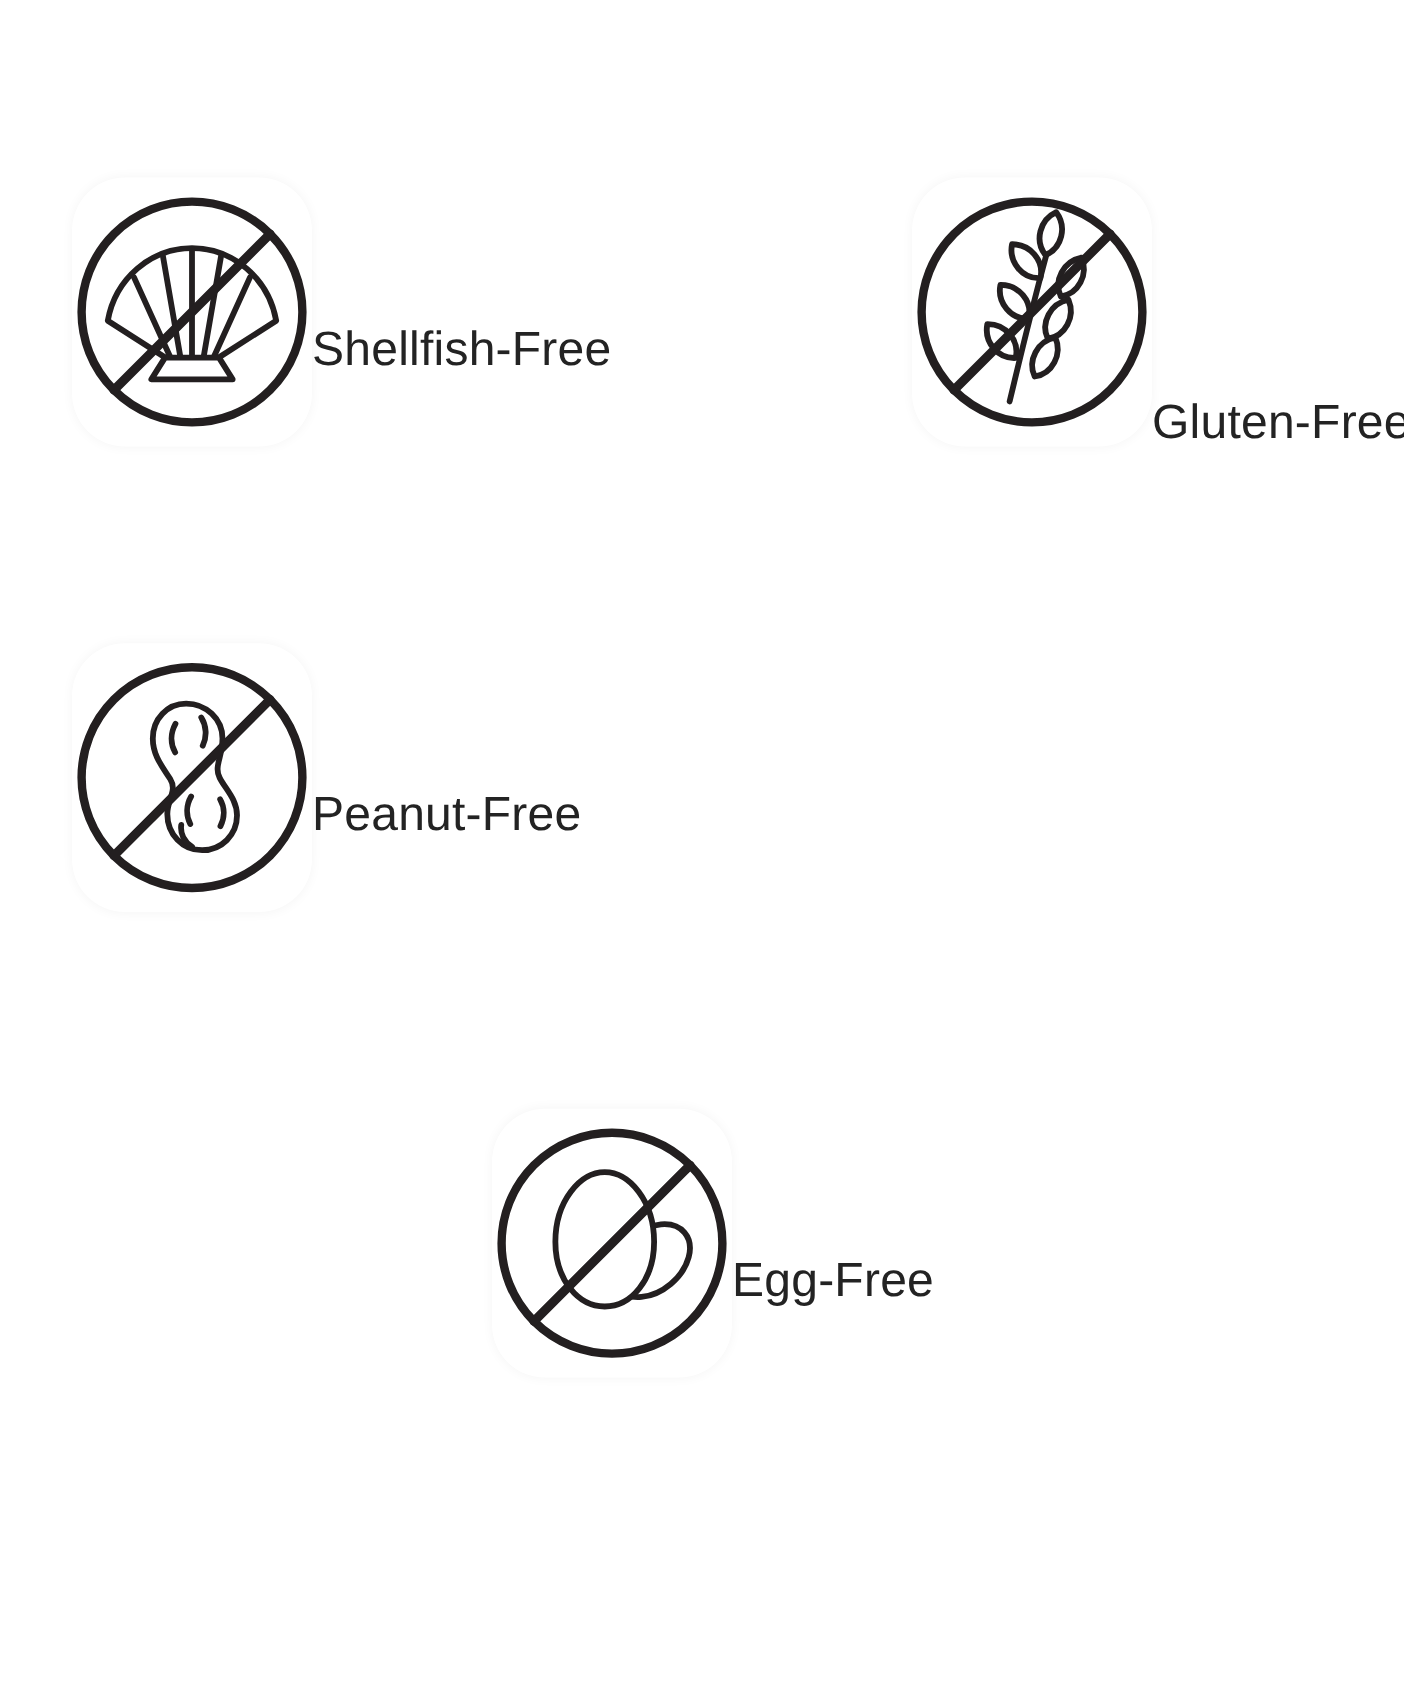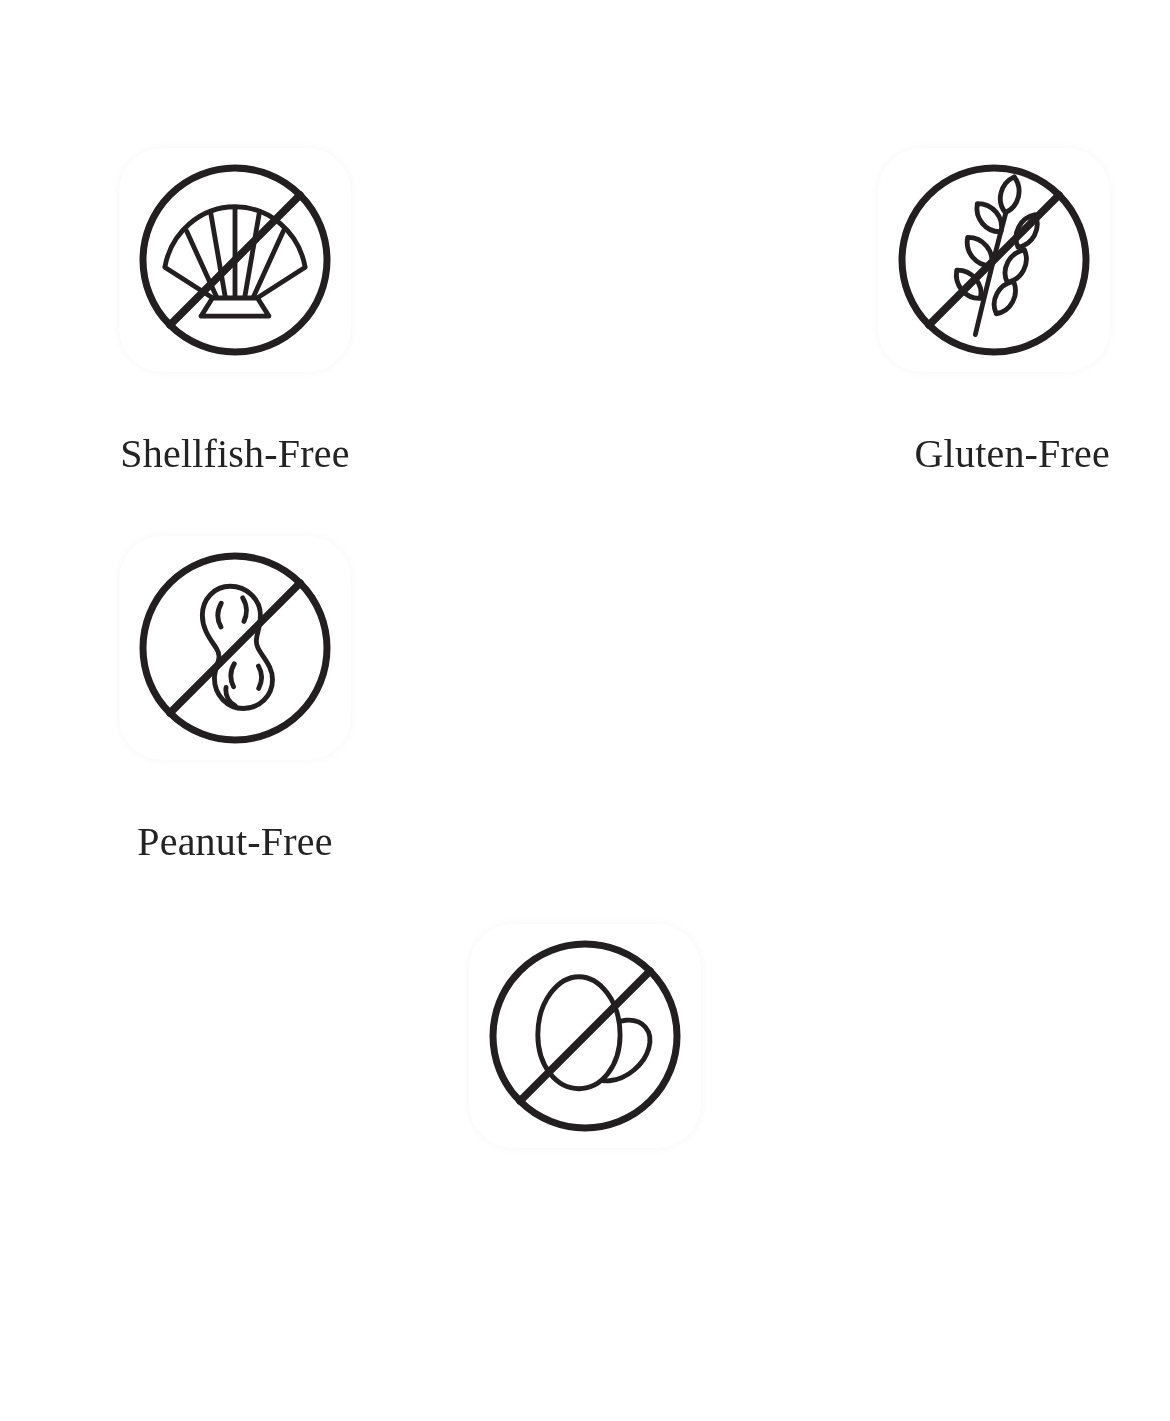--- a/index.html
+++ b/index.html
@@ -1,18 +1,18 @@
 <!DOCTYPE html>
 <html style="--bg: #ffffff; --stroke: #231f20; --text: #232323;"><head>
 <meta charset="utf-8">
 <style>
   html,body { margin:0; padding:0; background:#ffffff; }
   body { width:1170px; height:1421px; font-family:"Liberation Sans", sans-serif; }
   .canvas { position:relative; width:1170px; height:1421px; background:var(--bg,#ffffff); overflow:hidden; }
-  .cell { position:absolute; width:350px; display:flex; flex-direction:column; align-items:center;font-family:Liberation Serif, serif; }
+  .cell { position:absolute; width:350px; display:flex; flex-direction:row; align-items:center; }
   .tile {
     width:232px; height:224px;
     background:#ffffff;
     border-radius:44px;
     box-shadow:0 0 10px rgba(0,0,0,0.045);
     display:flex; align-items:center; justify-content:center;
     color:var(--stroke,#231f20);
   }
   .tile svg { width:200px; height:200px; display:block; }
   .badge-label {
@@ -96,15 +96,16 @@
     <div class="tile">
       <svg viewBox="0 0 100 100" fill="none" stroke="currentColor" stroke-linecap="round" stroke-linejoin="round">
         <circle cx="50" cy="50" r="46" stroke-width="3.5"></circle>
         <g transform="translate(-10.5,-10.5) scale(1.21)" stroke-width="2">
           <ellipse cx="0" cy="0" rx="10.5" ry="15" transform="translate(63.5,56) rotate(50)"></ellipse>
           <path fill="#ffffff" d="M47.5,25.5 C39,25.5 30.5,35.5 30.5,49.5 C30.5,62.5 38.3,71.8 47.5,71.8 C56.7,71.8 64.5,62.5 64.5,49.5 C64.5,35.5 56,25.5 47.5,25.5 Z"></path>
         </g>
         <path d="M17.5,82.5 L82.5,17.5" stroke-width="3.8"></path>
       </svg>
     </div>
+    <div class="badge-label">Egg-Free</div>
   </div>
 
 </div>
 
 </body></html>

